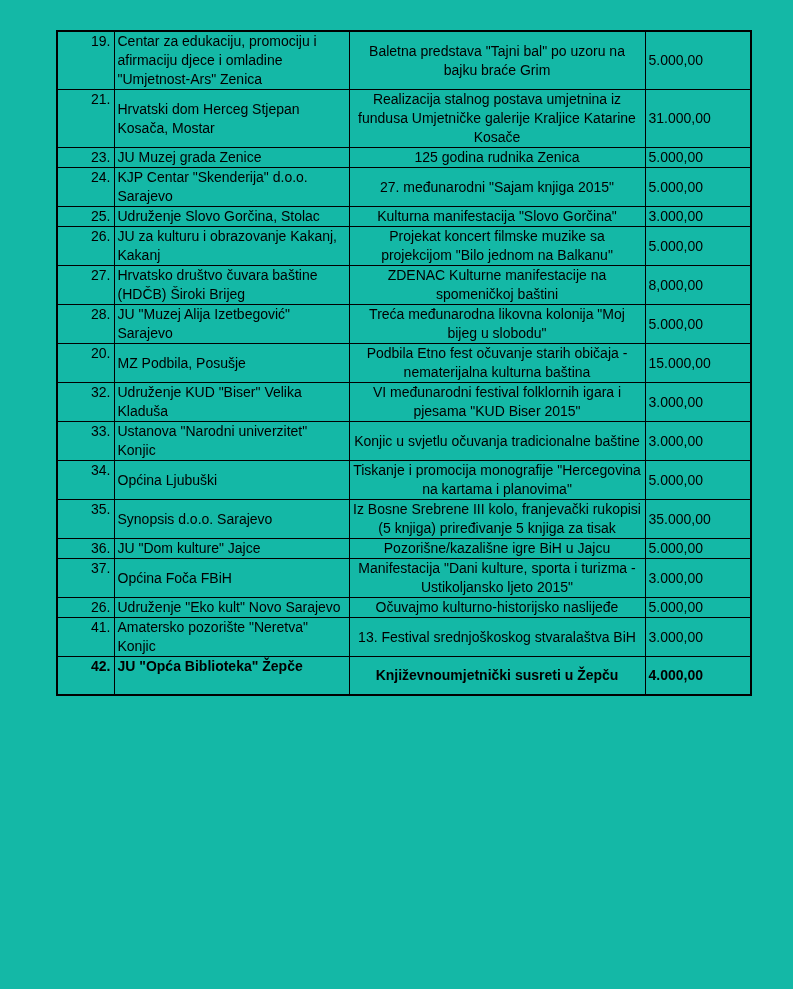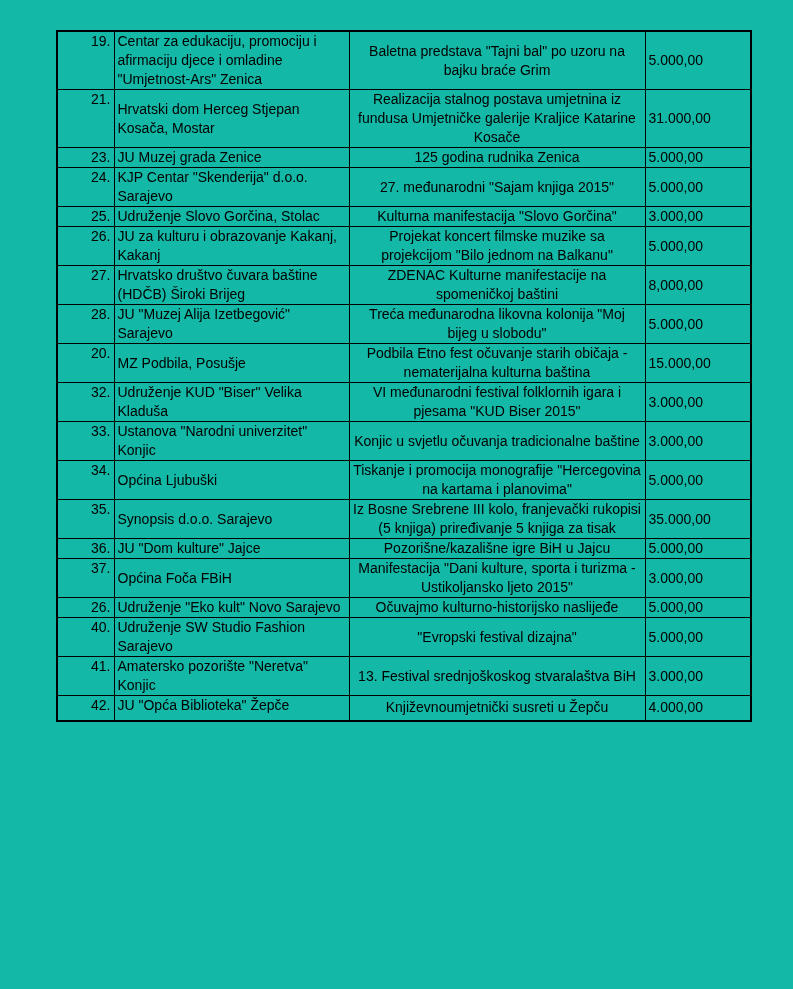--- a/index.html
+++ b/index.html
@@ -51,21 +51,21 @@
     text-align: center;
     vertical-align: middle;
   }
   td.c-amt {
     text-align: left;
     vertical-align: middle;
     padding-right: 8px;
   }
   
   tr[data-rownum="38."] { height: 45px; }
-  tr[data-rownum="42."] { height: 25px; }
+  tr[data-rownum="42."] { height: 38px; font-weight: bold; }
   tr[data-rownum="38."] td.c-org,
   tr[data-rownum="42."] td.c-org { vertical-align: top; }
 </style>
 </head>
 <body>
 
 <div class="page">
   <table class="grant-table">
     <colgroup>
       <col class="col-num">
@@ -163,26 +163,20 @@
     <td class="c-org">Općina Foča FBiH</td>
     <td class="c-proj">Manifestacija "Dani kulture, sporta i turizma - Ustikoljansko ljeto 2015"</td>
     <td class="c-amt">3.000,00</td>
   </tr>
         <tr data-rownum="39.">
     <td class="c-num">26.</td>
     <td class="c-org">Udruženje "Eko kult" Novo Sarajevo</td>
     <td class="c-proj">Očuvajmo kulturno-historijsko naslijeđe</td>
     <td class="c-amt">5.000,00</td>
   </tr>
-        <tr data-rownum="40.">
-    <td class="c-num">40.</td>
-    <td class="c-org">Udruženje SW Studio Fashion Sarajevo</td>
-    <td class="c-proj">"Evropski festival dizajna"</td>
-    <td class="c-amt">5.000,00</td>
-  </tr>
         <tr data-rownum="41.">
     <td class="c-num">41.</td>
     <td class="c-org">Amatersko pozorište "Neretva" Konjic</td>
     <td class="c-proj">13. Festival srednjoškoskog stvaralaštva BiH</td>
     <td class="c-amt">3.000,00</td>
   </tr>
         <tr data-rownum="42.">
     <td class="c-num">42.</td>
     <td class="c-org">JU "Opća Biblioteka" Žepče</td>
     <td class="c-proj">Književnoumjetnički susreti u Žepču</td>

